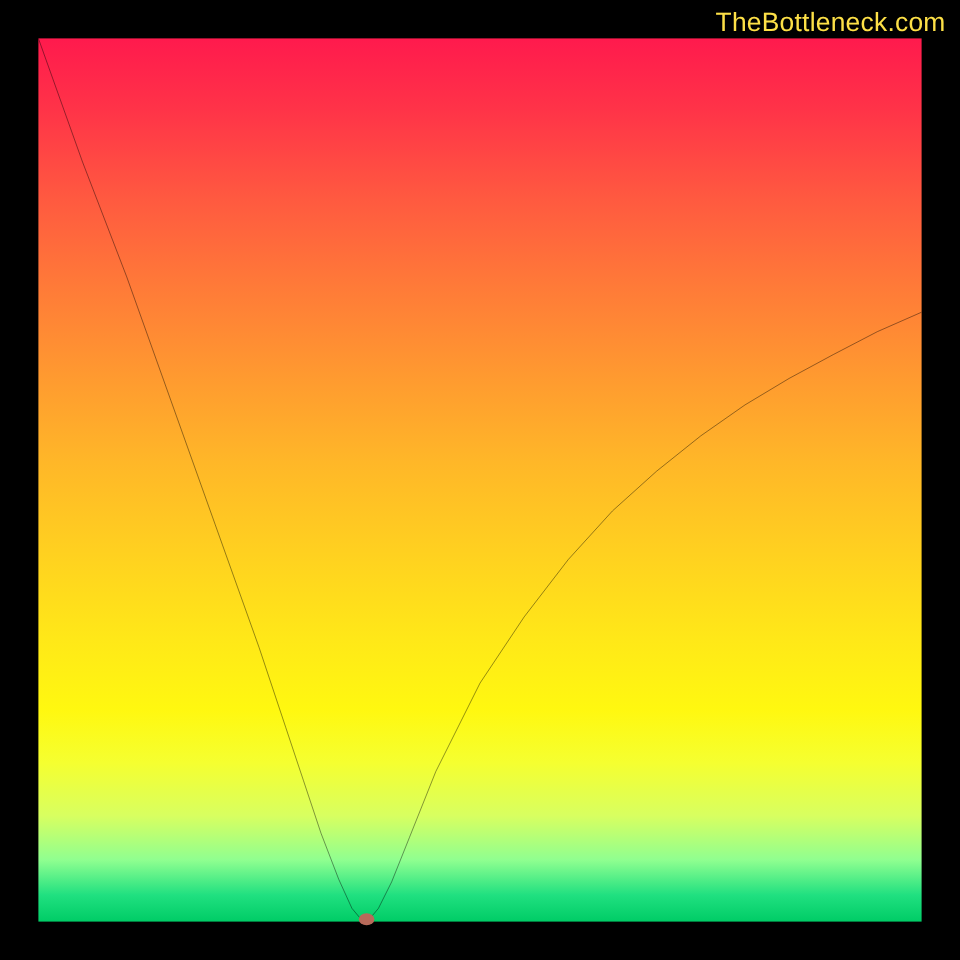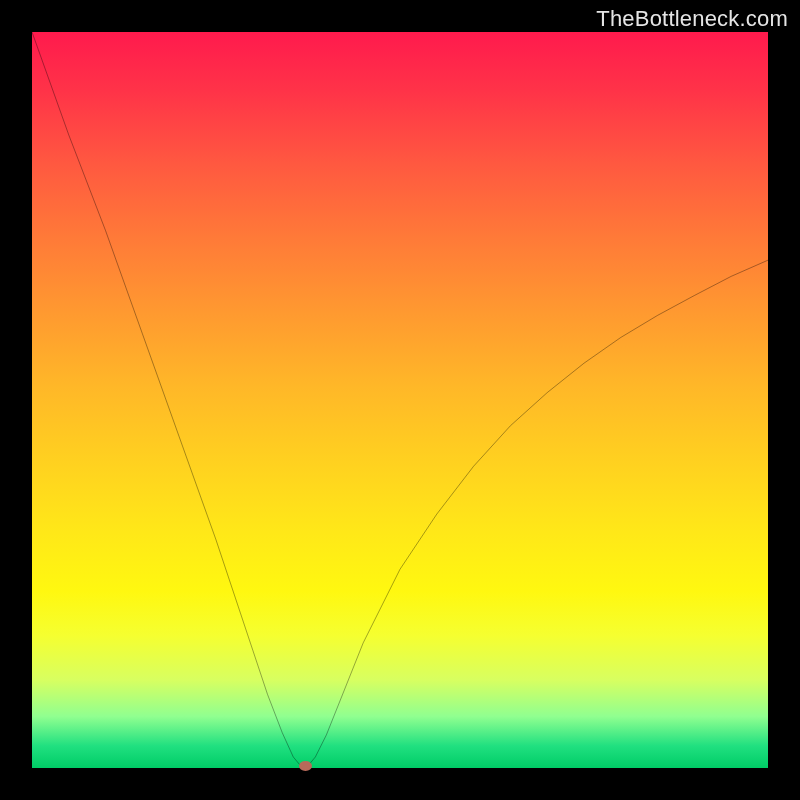--- a/index.html
+++ b/index.html
@@ -35,21 +35,21 @@
       #d8ff60 88%,
       #90ff90 93%,
       #20e080 97%,
       #00cc66 100%
     );
   }
   .watermark {
     position: absolute;
     top: 6px;
     right: 12px;
-    color: #e5e5e5;
+    color: #fde047;
     font-size: 22px;
     font-weight: 500;
     letter-spacing: 0.2px;
   }
   .curve {
     position: absolute;
   }
   .marker {
     position: absolute;
     border-radius: 50%;

